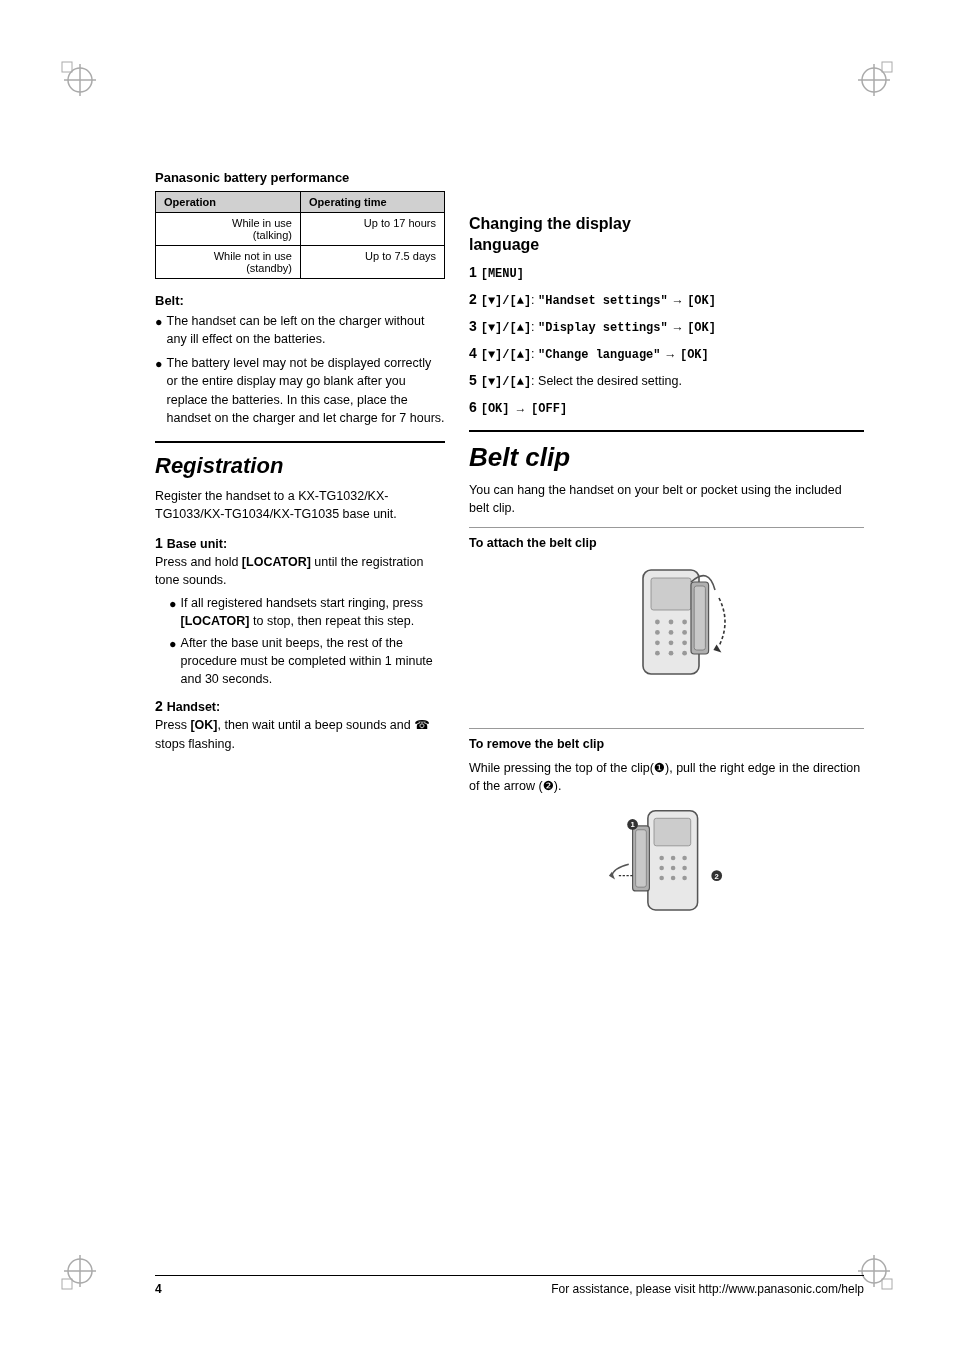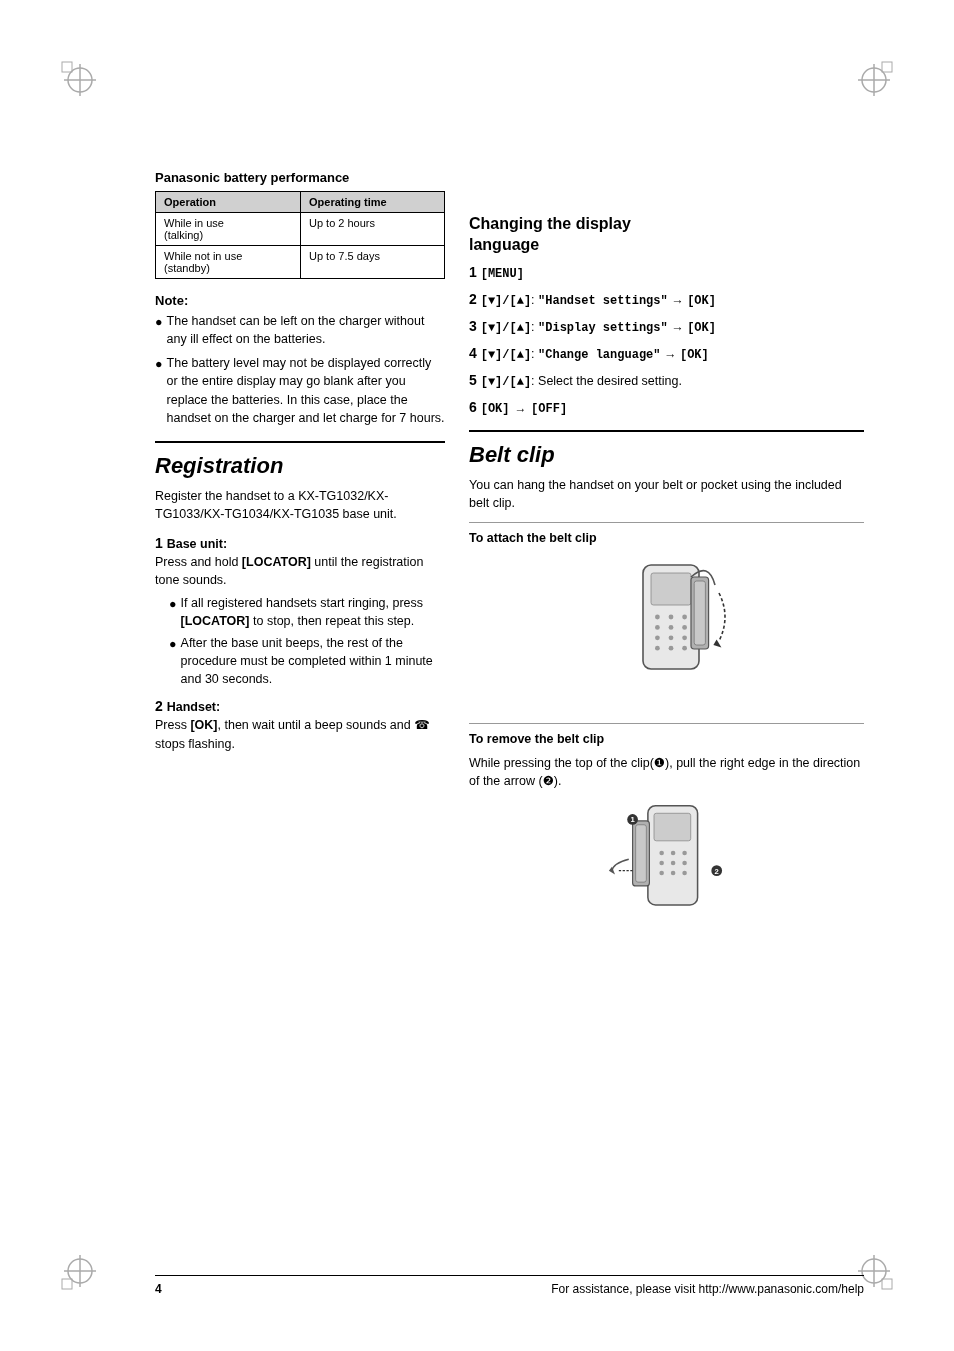--- a/index.html
+++ b/index.html
@@ -80,20 +80,21 @@
       border: 1.5px solid #000;
       padding: 4px 8px;
       text-align: left;
       font-weight: bold;
     }
 
     table.battery-table td {
       border: 1.5px solid #000;
       padding: 4px 8px;
       vertical-align: top;
+      text-align: right;
     }
 
     
     .note-section {
       margin-bottom: 14px;
     }
 
     .note-title {
       font-weight: bold;
       font-size: 13px;
@@ -185,21 +186,21 @@
       font-weight: bold;
       font-size: 14px;
     }
 
     
     .belt-clip-section {
       margin-top: 4px;
     }
 
     .belt-title-large {
-      font-size: 22px;
+      font-size: 26px;
       font-weight: bold;
       font-style: italic;
       margin-bottom: 8px;
     }
 
     .belt-intro {
       font-size: 12.5px;
       line-height: 1.45;
       margin-bottom: 10px;
     }
@@ -292,32 +293,32 @@
           <table class="battery-table">
             <thead>
               <tr>
                 <th>Operation</th>
                 <th>Operating time</th>
               </tr>
             </thead>
             <tbody>
               <tr>
                 <td>While in use<br>(talking)</td>
-                <td>Up to 2 hours</td>
+                <td>Up to 17 hours</td>
               </tr>
               <tr>
                 <td>While not in use<br>(standby)</td>
                 <td>Up to 7.5 days</td>
               </tr>
             </tbody>
           </table>
         </div>
 
         <div class="note-section">
-          <div class="note-title">Note:</div>
+          <div class="note-title">Belt:</div>
           <div class="note-item">
             <span class="bullet">●</span>
             <span>The handset can be left on the charger without any ill effect on the batteries.</span>
           </div>
           <div class="note-item">
             <span class="bullet">●</span>
             <span>The battery level may not be displayed correctly or the entire display may go blank after you replace the batteries. In this case, place the handset on the charger and let charge for 7 hours.</span>
           </div>
         </div>
 

